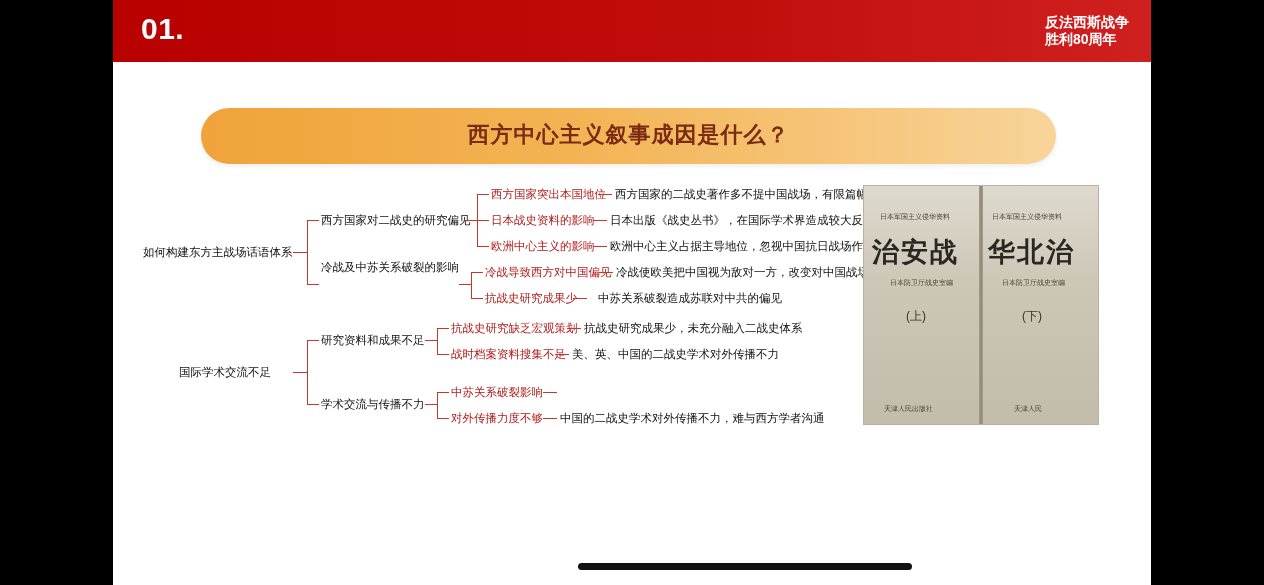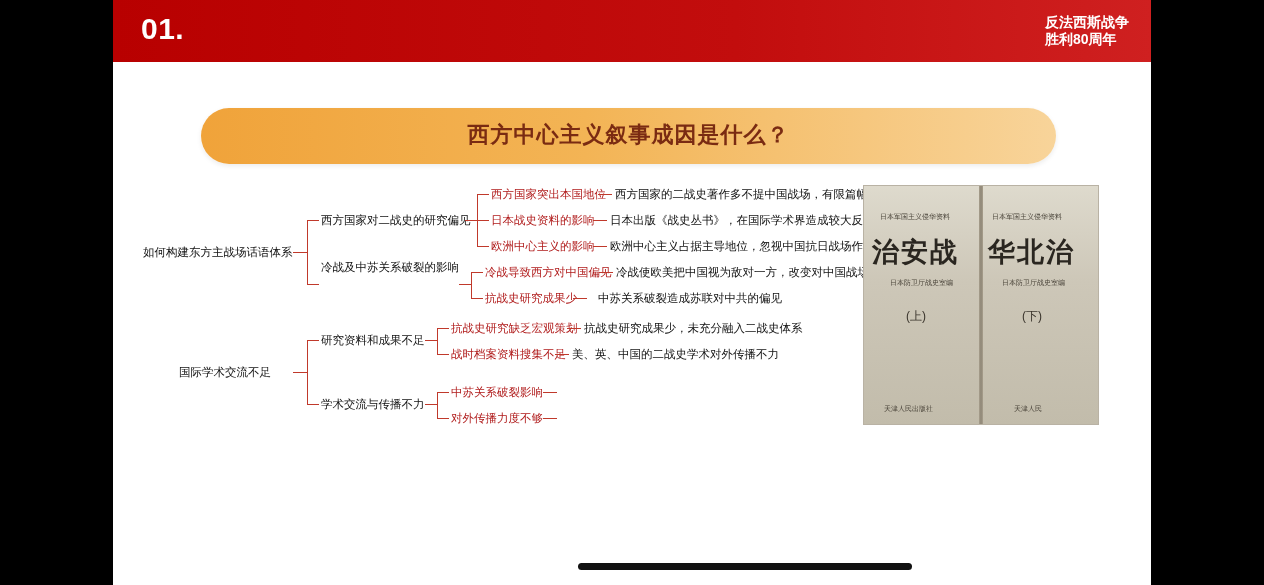--- a/index.html
+++ b/index.html
@@ -290,20 +290,21 @@
     <div class="mm-line h" style="left:282px; top:226px; width:12px;"></div>
     <div class="mm-line v" style="left:294px; top:214px; height:26px;"></div>
 
     <div class="mm-line h" style="left:294px; top:214px; width:12px;"></div>
     <div class="mm-label mm-l3" style="left:308px; top:208px;">中苏关系破裂影响</div>
     <div class="mm-line h" style="left:400px; top:214px; width:14px;"></div>
 
     <div class="mm-line h" style="left:294px; top:240px; width:12px;"></div>
     <div class="mm-label mm-l3" style="left:308px; top:234px;">对外传播力度不够</div>
     <div class="mm-line h" style="left:400px; top:240px; width:14px;"></div>
+    <div class="mm-label mm-l4" style="left:417px; top:234px;">中国的二战史学术对外传播不力，难与西方学者沟通</div>
 
   </div>
 
   <div class="photo">
     <div class="pg left"></div>
     <div class="pg right"></div>
     <div class="spine"></div>
     <div class="psub l1">日本军国主义侵华资料</div>
     <div class="psub r1">日本军国主义侵华资料</div>
     <div class="ptitle l">治安战</div>

